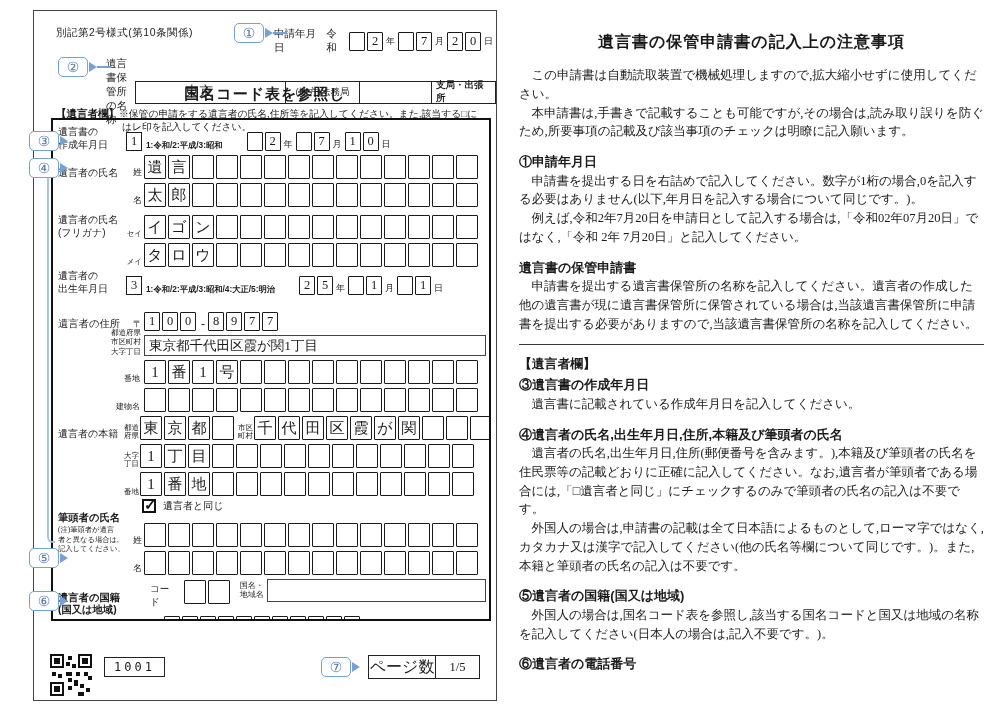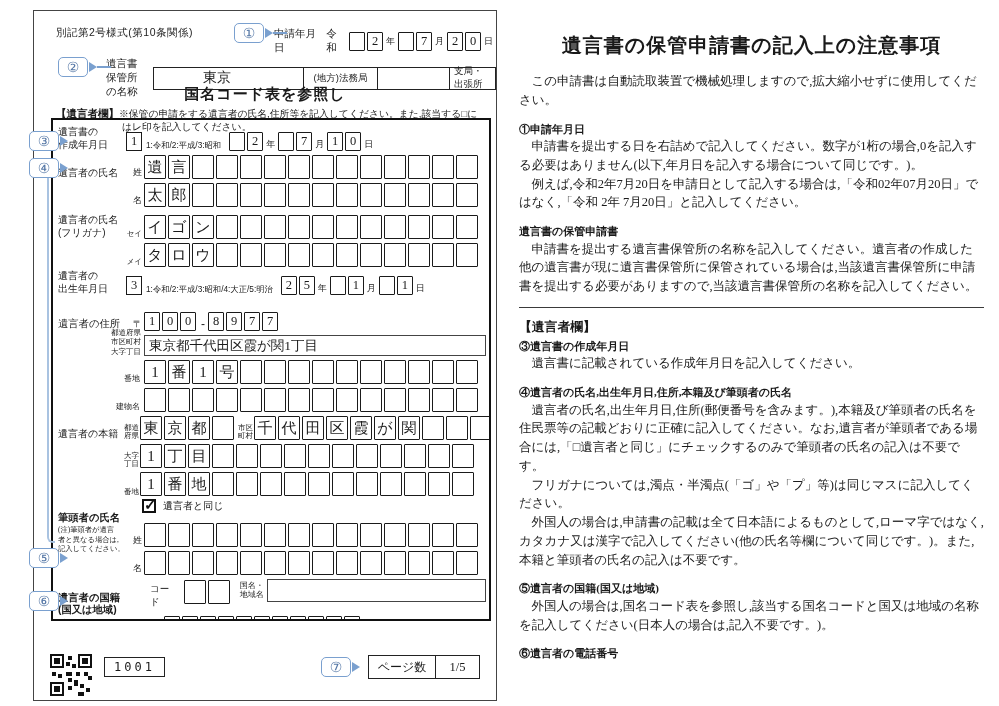--- a/index.html
+++ b/index.html
@@ -16,66 +16,66 @@
   .tail { width:0; height:0; border-top:5px solid transparent; border-bottom:5px solid transparent; border-left:8px solid #7aa0cf; margin-left:1px; }
   .tail-line { width:14px; height:2px; background:#7aa0cf; }
 
   .app-date-row { position:absolute; left:240px; top:16px; display:flex; align-items:center; font-size:10.5px; }
   .office-row { position:absolute; left:72px; top:46px; display:flex; align-items:center; font-size:10.5px; }
   .office-table { display:flex; border:1.6px solid #222; height:23px; margin-left:6px; align-items:stretch;padding-left:45px; }
   .office-cell { display:flex; align-items:center; padding:0 4px; border-left:1.2px solid #222; font-size:9.5px; justify-content:center; }
   .office-cell:first-child { border-left:none; width:104px; justify-content:flex-start; font-family:"Liberation Serif",serif; font-size:14px; }
   .office-cell.bureau { width:74px; }
   .office-cell.blank { width:72px; }
-  .office-cell.branch { width:46px; }
+  .office-cell.branch { width:64px;font-weight:bold; }
 
   .form-title { position:absolute; top:74px; left:0; width:100%; text-align:center; font-size:15px; font-weight:bold; letter-spacing:1px; }
   .testator-note { position:absolute; top:95px; left:22px; width:428px; font-size:9.8px; line-height:1.35; padding-left:66px; text-indent:-66px; }
   .testator-note b { font-size:10.5px; }
 
   .main-box { position:absolute; left:17px; top:107px; width:440px; height:503px; border:2px solid #111; padding:5px 3px 0 5px; overflow:hidden; }
   .frow { display:flex; align-items:flex-end; }
   .flabel { width:68px; font-size:10px; line-height:1.25; white-space:pre-line; flex-shrink:0; }
   .sub { width:16px; font-size:9px; text-align:right; margin-right:2px; flex-shrink:0; }
   .vsub { width:15px; font-size:7.5px; line-height:1.1; white-space:pre-line; text-align:center; margin-right:1px; flex-shrink:0; }
   .tiny-note { font-size:7.3px; line-height:1.3; white-space:pre-line; margin-top:1px; }
 
   .grid { display:flex; }
   .cell { width:22px; height:24px; border:1.7px solid #1a1a1a; border-radius:1px; background:#fff; margin-right:2px;
           display:flex; align-items:center; justify-content:center; font-family:"Liberation Serif",serif; font-size:15px; flex-shrink:0; }
   .g-sm .cell { width:16px; height:19px; font-size:12.5px; margin-right:2px; }
   .codebox { width:16px; height:19px; border:1.7px solid #1a1a1a; display:flex; align-items:center; justify-content:center;
              font-family:"Liberation Serif",serif; font-size:12.5px; margin-right:4px; flex-shrink:0; }
-  .legend { font-size:8.3px; margin-right:8px; white-space:nowrap; }
+  .legend { font-size:8.3px; margin-right:24px; white-space:nowrap;font-weight:bold; }
   .unit { font-size:9px; margin:0 3px 0 1px; }
   .dash { font-size:12px; margin:0 3px; }
   .wide-input { border:1.3px solid #444; height:21px; width:352px; display:flex; align-items:center; padding-left:4px;
                 font-family:"Liberation Serif",serif; font-size:13.5px; }
   .nat-input { border:1.3px solid #444; height:23px; width:228px; }
 
   .chk { width:14px; height:14px; border:2.2px solid #111; position:relative; margin-right:7px; flex-shrink:0; }
   .chk .mark { position:absolute; left:0px; top:-5px; font-size:15px; font-weight:bold; color:#111; }
   .chk-label { font-size:10px; }
 
   .bracket4 { position:absolute; left:13px; top:152px; width:8px; height:380px; border:2px solid #a9c3e1; border-right:none;
               border-radius:6px 0 0 6px; z-index:1; }
 
   .footer-code-box { position:absolute; left:70px; top:646px; border:1.6px solid #222; padding:2px 9px; font-size:12px; letter-spacing:3px; font-family:"DejaVu Sans Mono",monospace; }
   .qr { position:absolute; left:16px; top:641px; }
   .pagenum-group { position:absolute; left:287px; top:644px; display:flex; align-items:center; }
   .pagenum-table { display:flex; border:1.6px solid #222; height:24px; margin-left:8px; }
   .pagenum-cell { display:flex; align-items:center; justify-content:center; }
-  .pagenum-cell.lab { width:66px; font-size:12px; }
+  .pagenum-cell.lab { width:66px; font-size:16px; }
   .pagenum-cell.val { width:44px; border-left:1.2px solid #222; font-family:"Liberation Serif",serif; font-size:12.5px; }
 
   
   .instructions { position:absolute; left:519px; top:30px; width:465px; font-family:"Liberation Serif",serif; font-size:12.5px; line-height:1.5; }
-  .ins-title { font-family:"Liberation Sans",sans-serif; font-weight:bold; font-size:20px; text-align:center; letter-spacing:1px; margin-bottom:12px; }
+  .ins-title { font-family:"Liberation Sans",sans-serif; font-weight:bold; font-size:16px; text-align:center; letter-spacing:1px; margin-bottom:12px; }
   .instructions p { text-indent:1em; }
-  .ins-h { font-family:Liberation Serif, serif; font-weight:bold; font-size:11px; margin-top:11px; }
+  .ins-h { font-family:Liberation Sans, sans-serif; font-weight:bold; font-size:13px; margin-top:11px; }
   .group-label { font-family:"Liberation Sans",sans-serif; font-weight:bold; font-size:12.8px; margin-top:9px; }
   .divider { border:none; border-top:1.6px solid #3a3a3a; margin:11px 0 2px 0; }
 </style>
 </head>
 <body>
 
 <div class="form-page">
 
   <div class="style-number">別記第2号様式(第10条関係)</div>
 
@@ -527,37 +527,37 @@
     <div class="pagenum-table">
       <div class="pagenum-cell lab">ページ数</div>
       <div class="pagenum-cell val">1/5</div>
     </div>
   </div>
 </div>
 
 <div class="instructions">
   <div class="ins-title">遺言書の保管申請書の記入上の注意事項</div>
   <p>この申請書は自動読取装置で機械処理しますので,拡大縮小せずに使用してください。</p>
+  <p>本申請書は,手書きで記載することも可能ですが,その場合は,読み取り誤りを防ぐため,所要事項の記載及び該当事項のチェックは明瞭に記入願います。</p>
 
   <div class="ins-h">①申請年月日</div>
   <p>申請書を提出する日を右詰めで記入してください。数字が1桁の場合,0を記入する必要はありません(以下,年月日を記入する場合について同じです。)。</p>
   <p>例えば,令和2年7月20日を申請日として記入する場合は,「令和02年07月20日」ではなく,「令和 2年 7月20日」と記入してください。</p>
 
   <div class="ins-h">遺言書の保管申請書</div>
   <p>申請書を提出する遺言書保管所の名称を記入してください。遺言者の作成した他の遺言書が現に遺言書保管所に保管されている場合は,当該遺言書保管所に申請書を提出する必要がありますので,当該遺言書保管所の名称を記入してください。</p>
 
   <hr class="divider">
   <div class="group-label">【遺言者欄】</div>
 
   <div class="ins-h" style="margin-top:2px;">③遺言書の作成年月日</div>
   <p>遺言書に記載されている作成年月日を記入してください。</p>
 
   <div class="ins-h">④遺言者の氏名,出生年月日,住所,本籍及び筆頭者の氏名</div>
   <p>遺言者の氏名,出生年月日,住所(郵便番号を含みます。),本籍及び筆頭者の氏名を住民票等の記載どおりに正確に記入してください。なお,遺言者が筆頭者である場合には,「□遺言者と同じ」にチェックするのみで筆頭者の氏名の記入は不要です。</p>
-  <p>フリガナについては,濁点・半濁点(「ゴ」や「プ」等)は同じマスに記入してください。</p>
   <p>外国人の場合は,申請書の記載は全て日本語によるものとして,ローマ字ではなく,カタカナ又は漢字で記入してください(他の氏名等欄について同じです。)。また,本籍と筆頭者の氏名の記入は不要です。</p>
 
   <div class="ins-h">⑤遺言者の国籍(国又は地域)</div>
   <p>外国人の場合は,国名コード表を参照し,該当する国名コードと国又は地域の名称を記入してください(日本人の場合は,記入不要です。)。</p>
 
   <div class="ins-h">⑥遺言者の電話番号</div>
 
 </div>
 
 </body></html>

